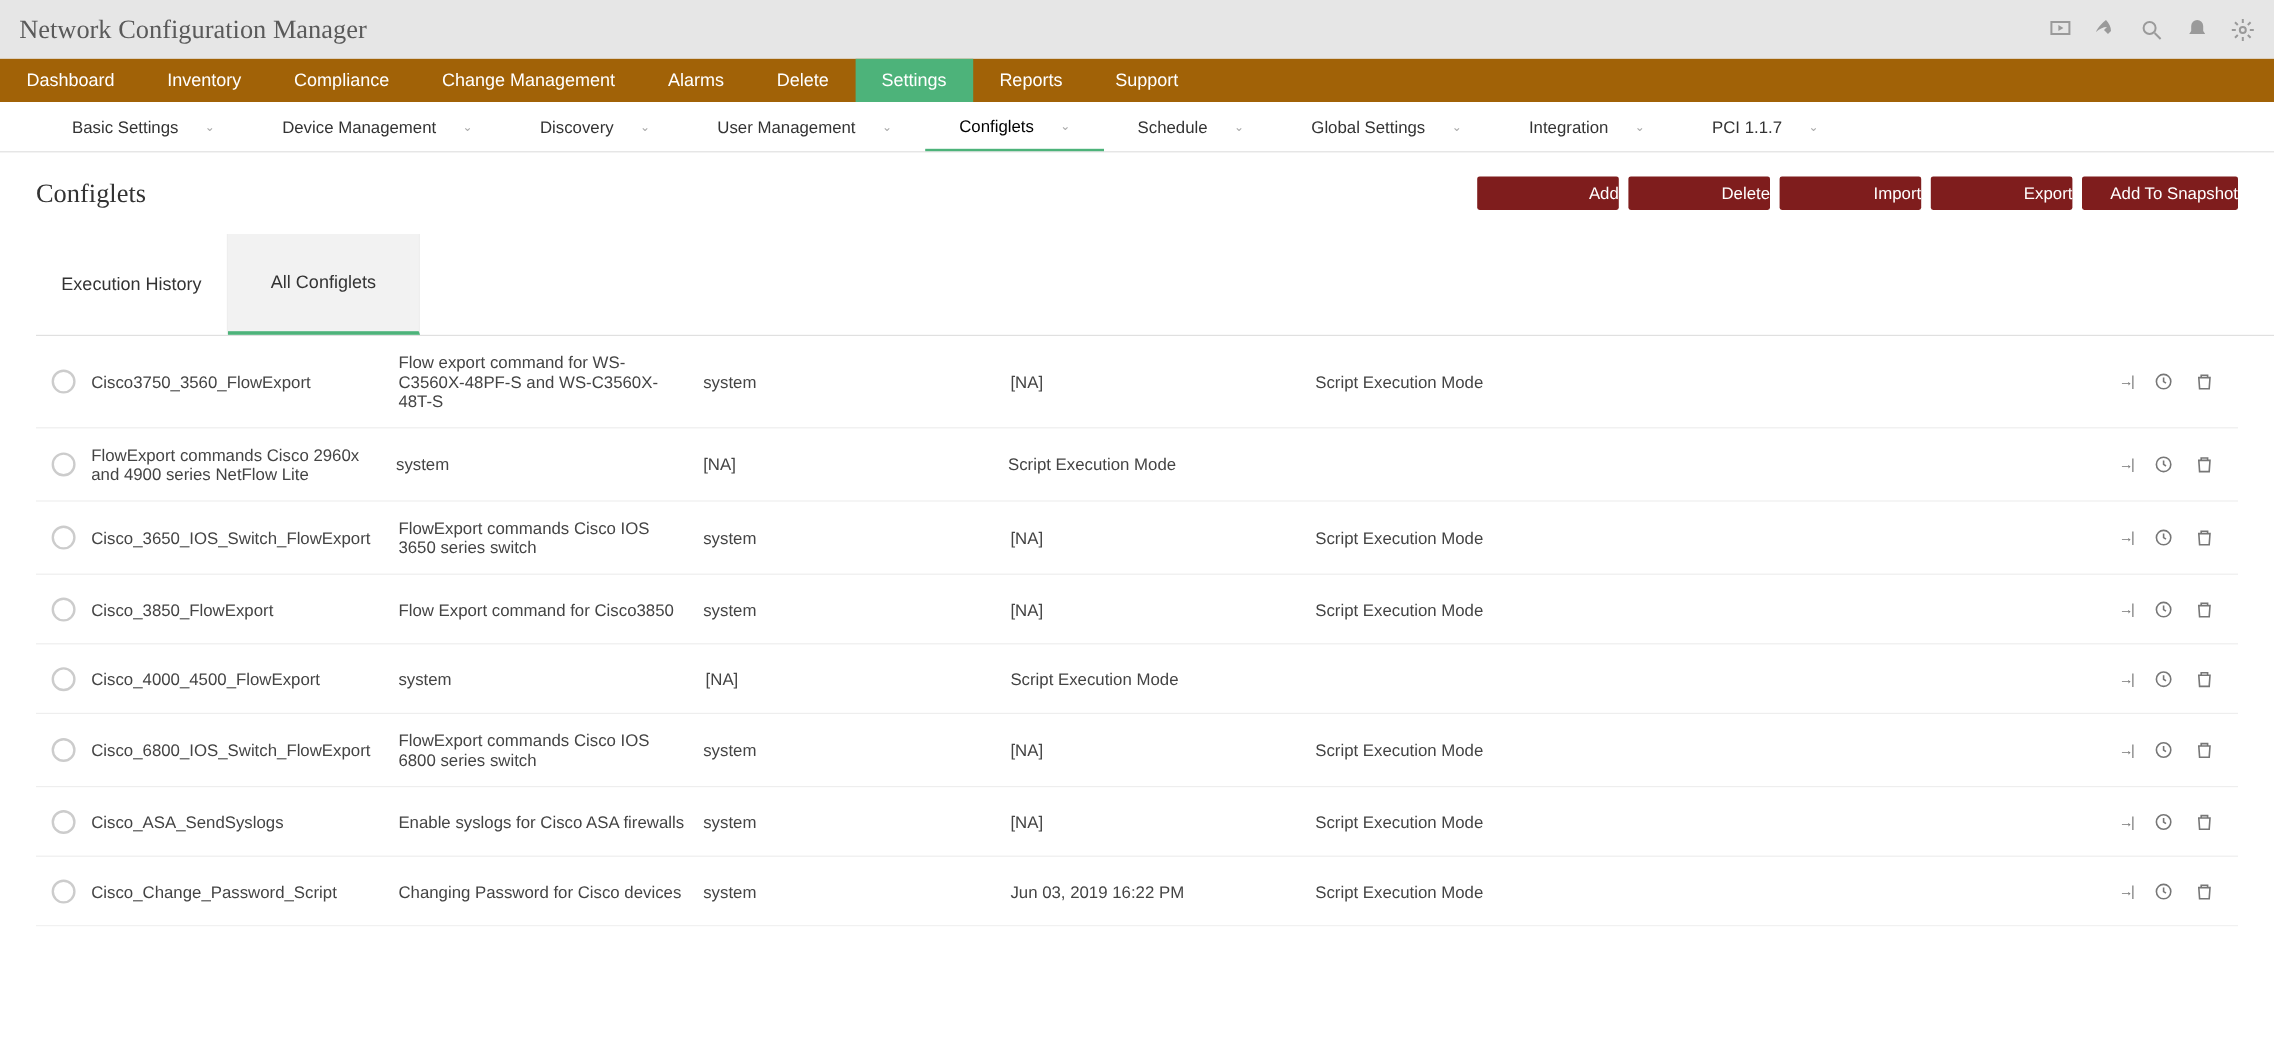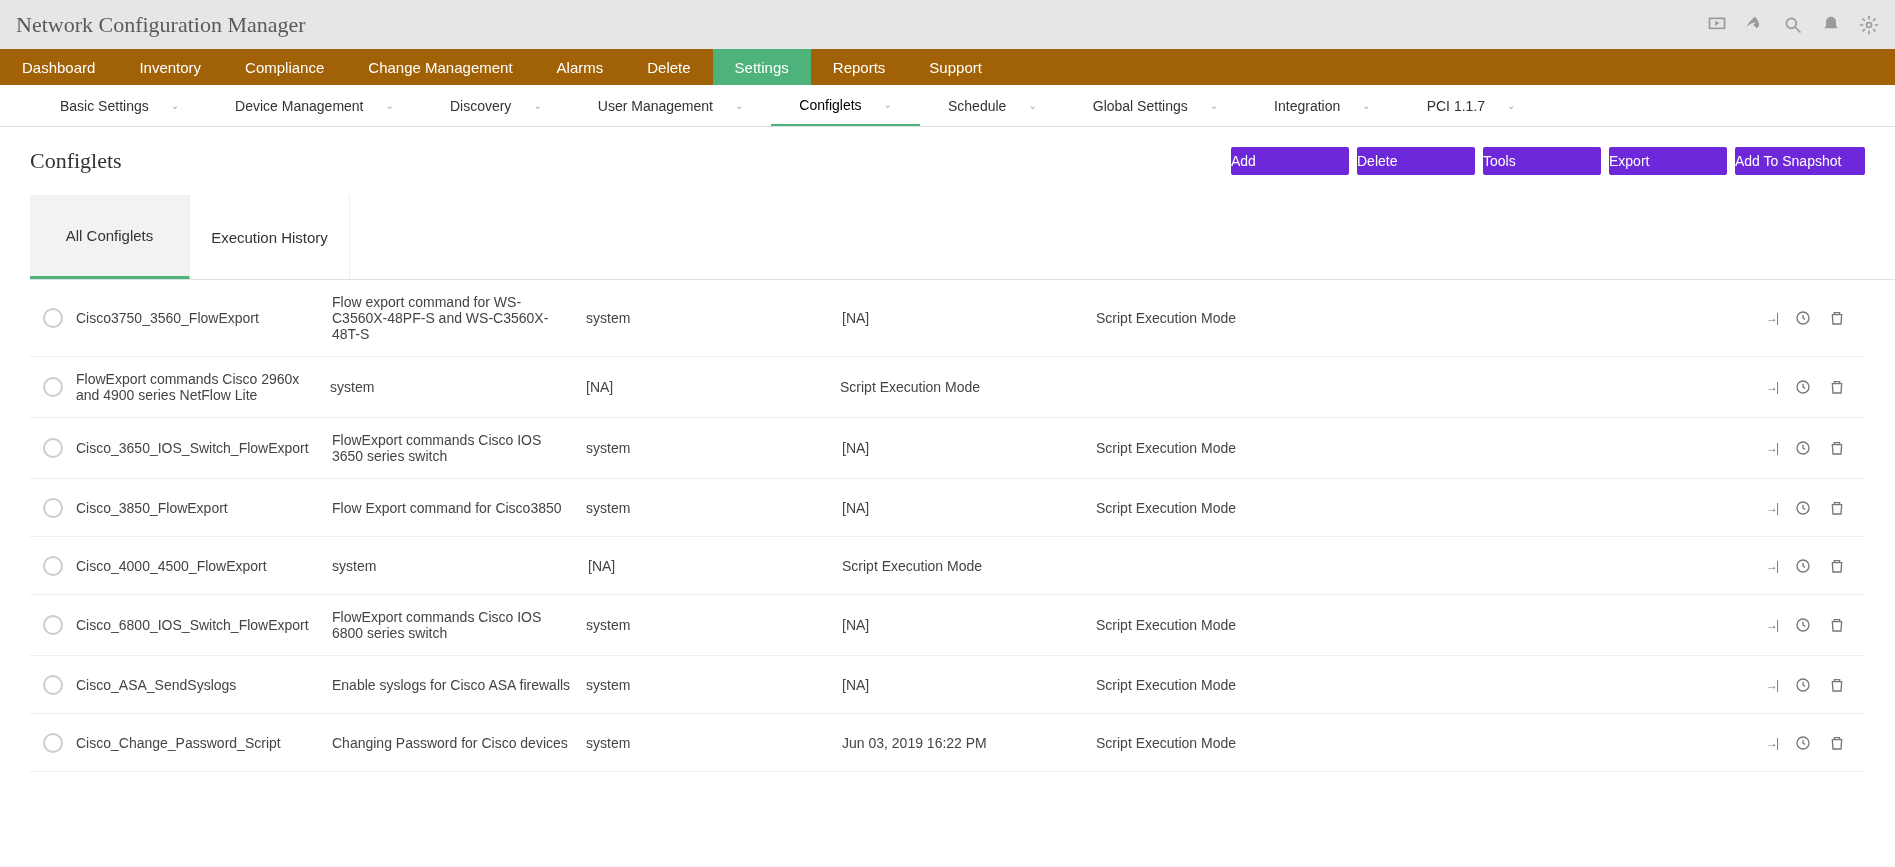--- a/index.html
+++ b/index.html
@@ -33,23 +33,23 @@
   .sub-nav-item.active { border-bottom: 2px solid #4db37a; color: #000; }
   .chev { font-size: 10px; color: #aaa; }
   
   .page-header {
     display: flex; justify-content: space-between; align-items: center;
     padding: 20px 30px 10px 30px;
   }
   .page-title { font-size: 22px; font-family: Georgia, serif; color: #333; }
   .action-buttons { display: flex; gap: 8px; }
   .btn {
-    background: #6d28d9; color: #fff; border: none; padding: 6px 0;
+    background: #7f1d1d; color: #fff; border: none; padding: 6px 0;
     width: 118px; font-size: 14px; cursor: pointer; border-radius: 2px;
-    text-align: left;
+    text-align: right;
   }
   .btn.wide { width: 130px; }
   
   .tabs {
     display: flex; margin: 10px 0 0 30px; border-bottom: 1px solid #e0e0e0;
   }
   .tab {
     width: 160px; height: 84px; display: flex; align-items: center; justify-content: center;
     font-size: 15px; color: #333; cursor: pointer; border-right: 1px solid #eee;
     text-align: center; padding: 0 10px;
@@ -151,29 +151,29 @@
       <span>PCI 1.1.7</span>
       <span class="chev">⌄</span>
     </div>
   </div>
 
 <div class="page-header">
   <div class="page-title">Configlets</div>
   <div class="action-buttons">
     <button class="btn">Add</button>
     <button class="btn">Delete</button>
-    <button class="btn">Tools</button>
+    <button class="btn">Import</button>
     <button class="btn">Export</button>
     <button class="btn wide">Add To Snapshot</button>
   </div>
 </div>
 
 <div class="tabs">
+  <div class="tab">Execution History</div>
   <div class="tab active">All Configlets</div>
-  <div class="tab">Execution History</div>
 </div>
 
 <div class="table" id="table-body">
     <div class="row">
       <div class="cell-check">
         <div class="circle-check"></div>
       </div>
       <div class="cell-name">Cisco3750_3560_FlowExport</div>
       <div class="cell-desc">Flow export command for WS-C3560X-48PF-S and WS-C3560X-48T-S</div>
       <div class="cell-owner">system</div>

